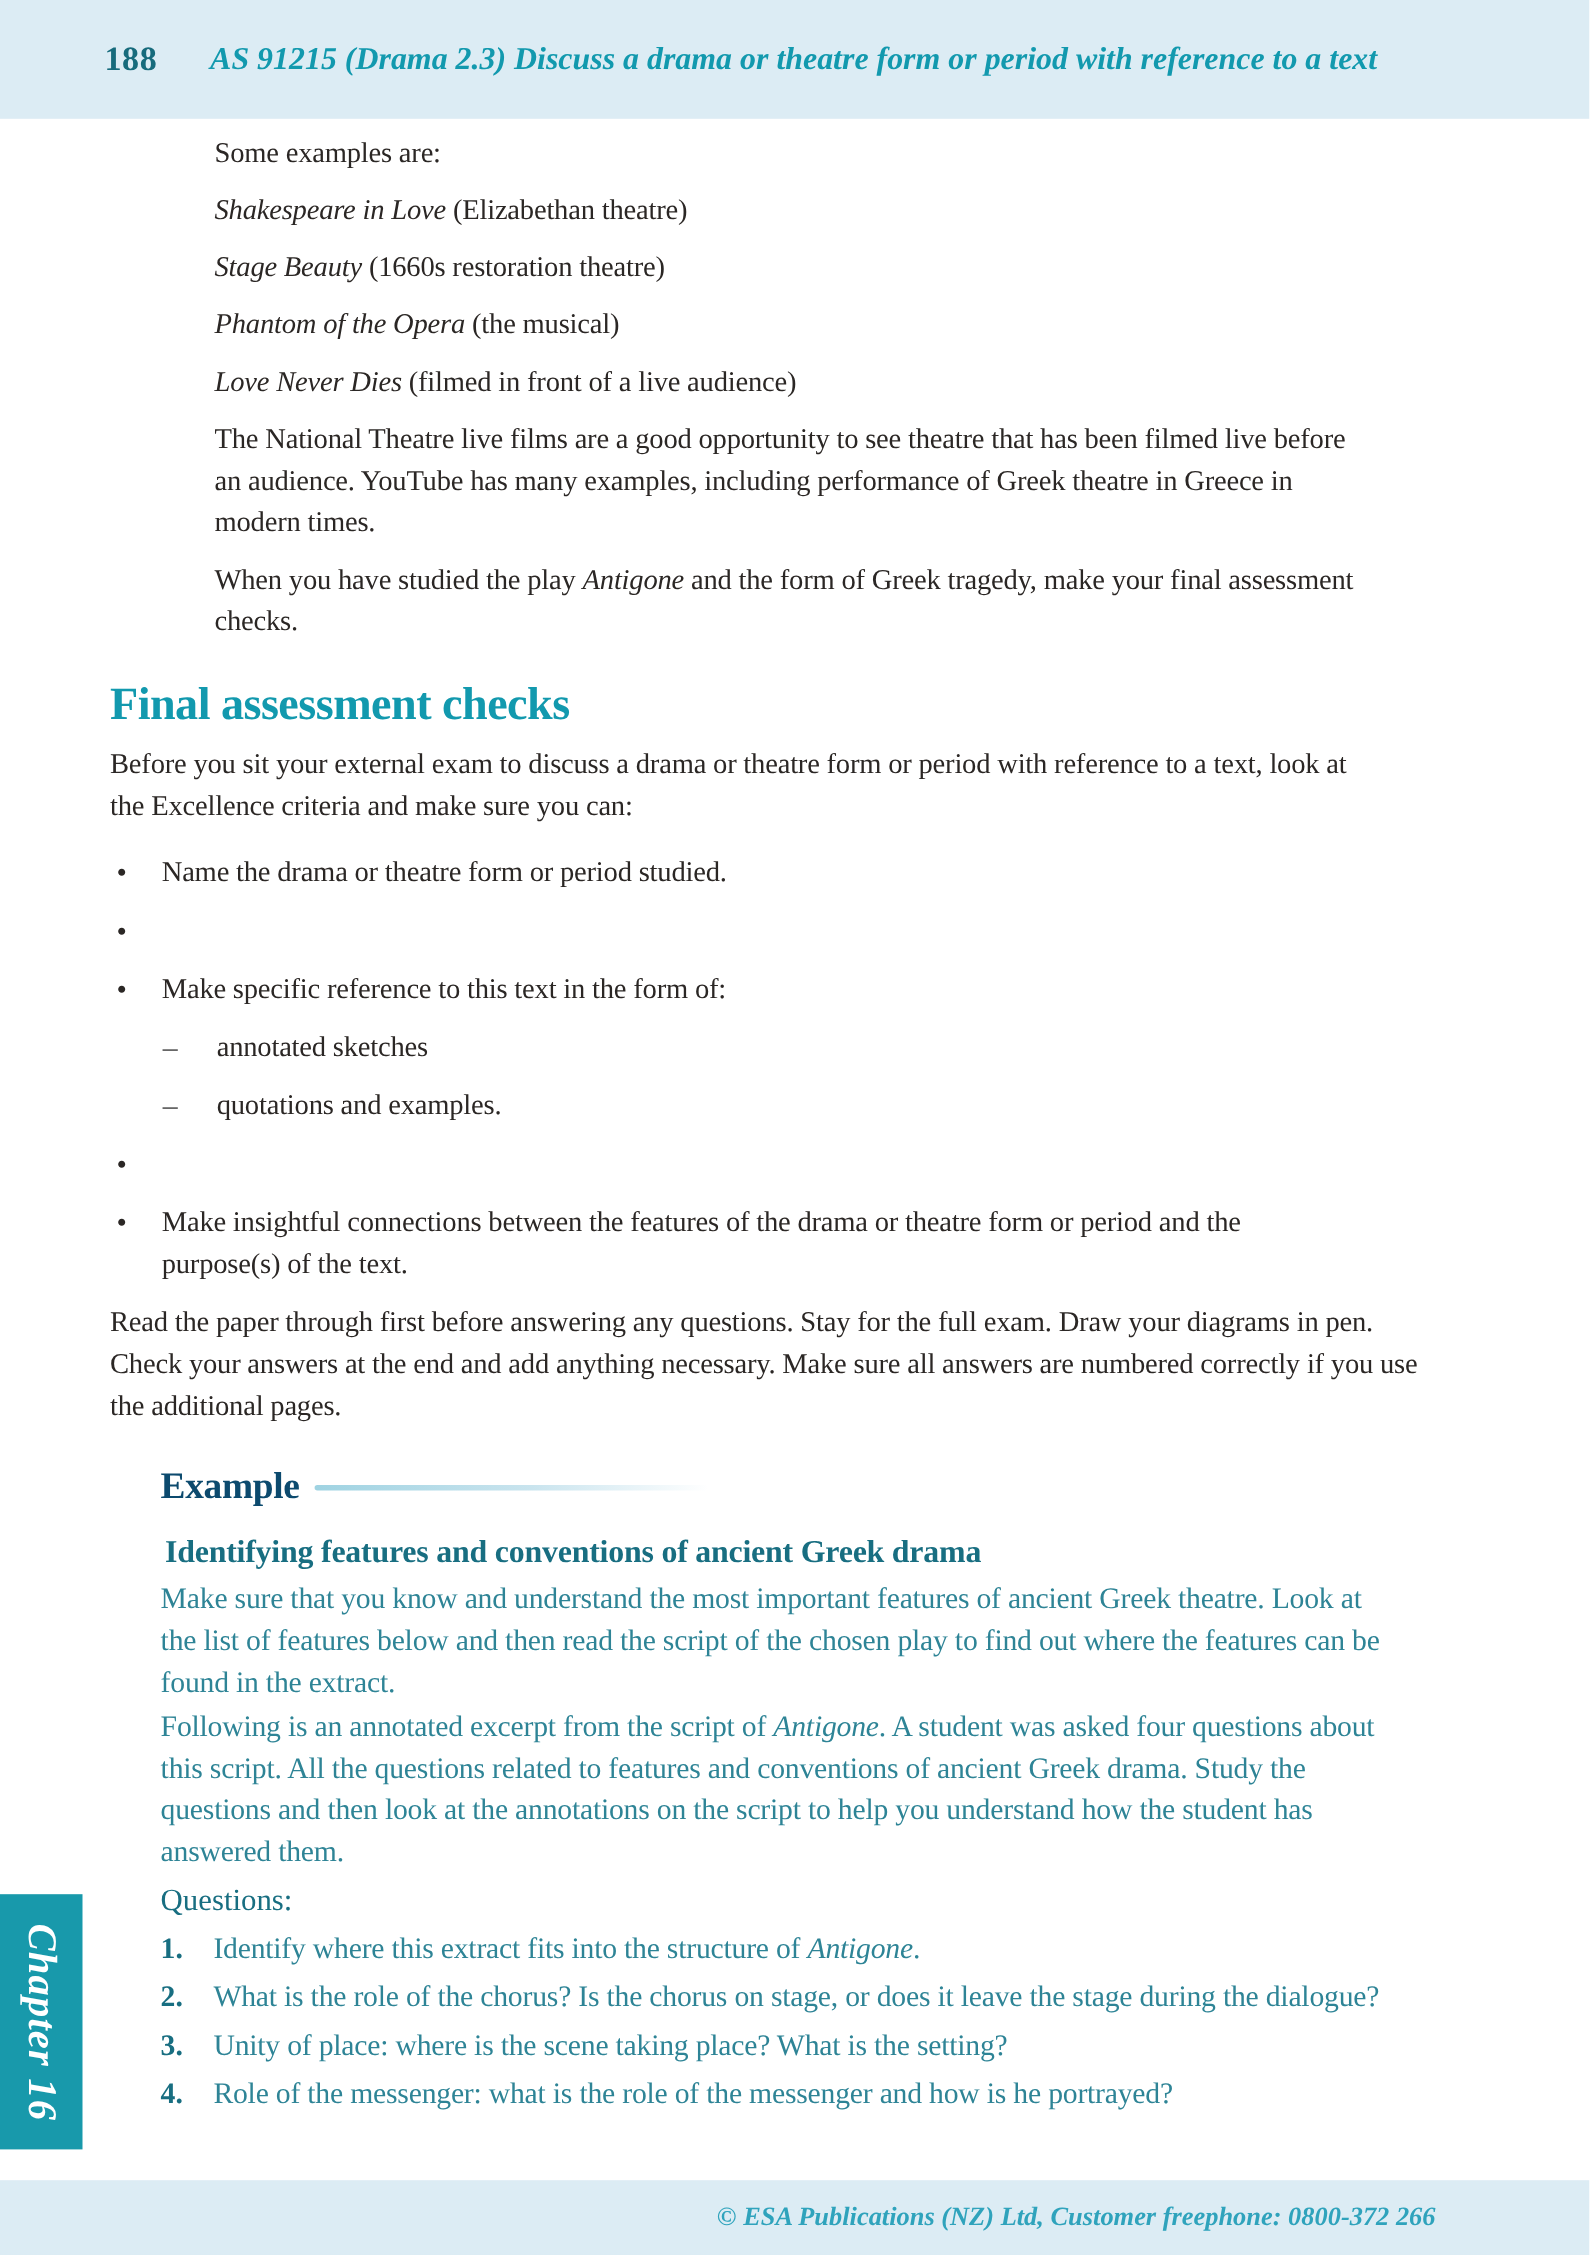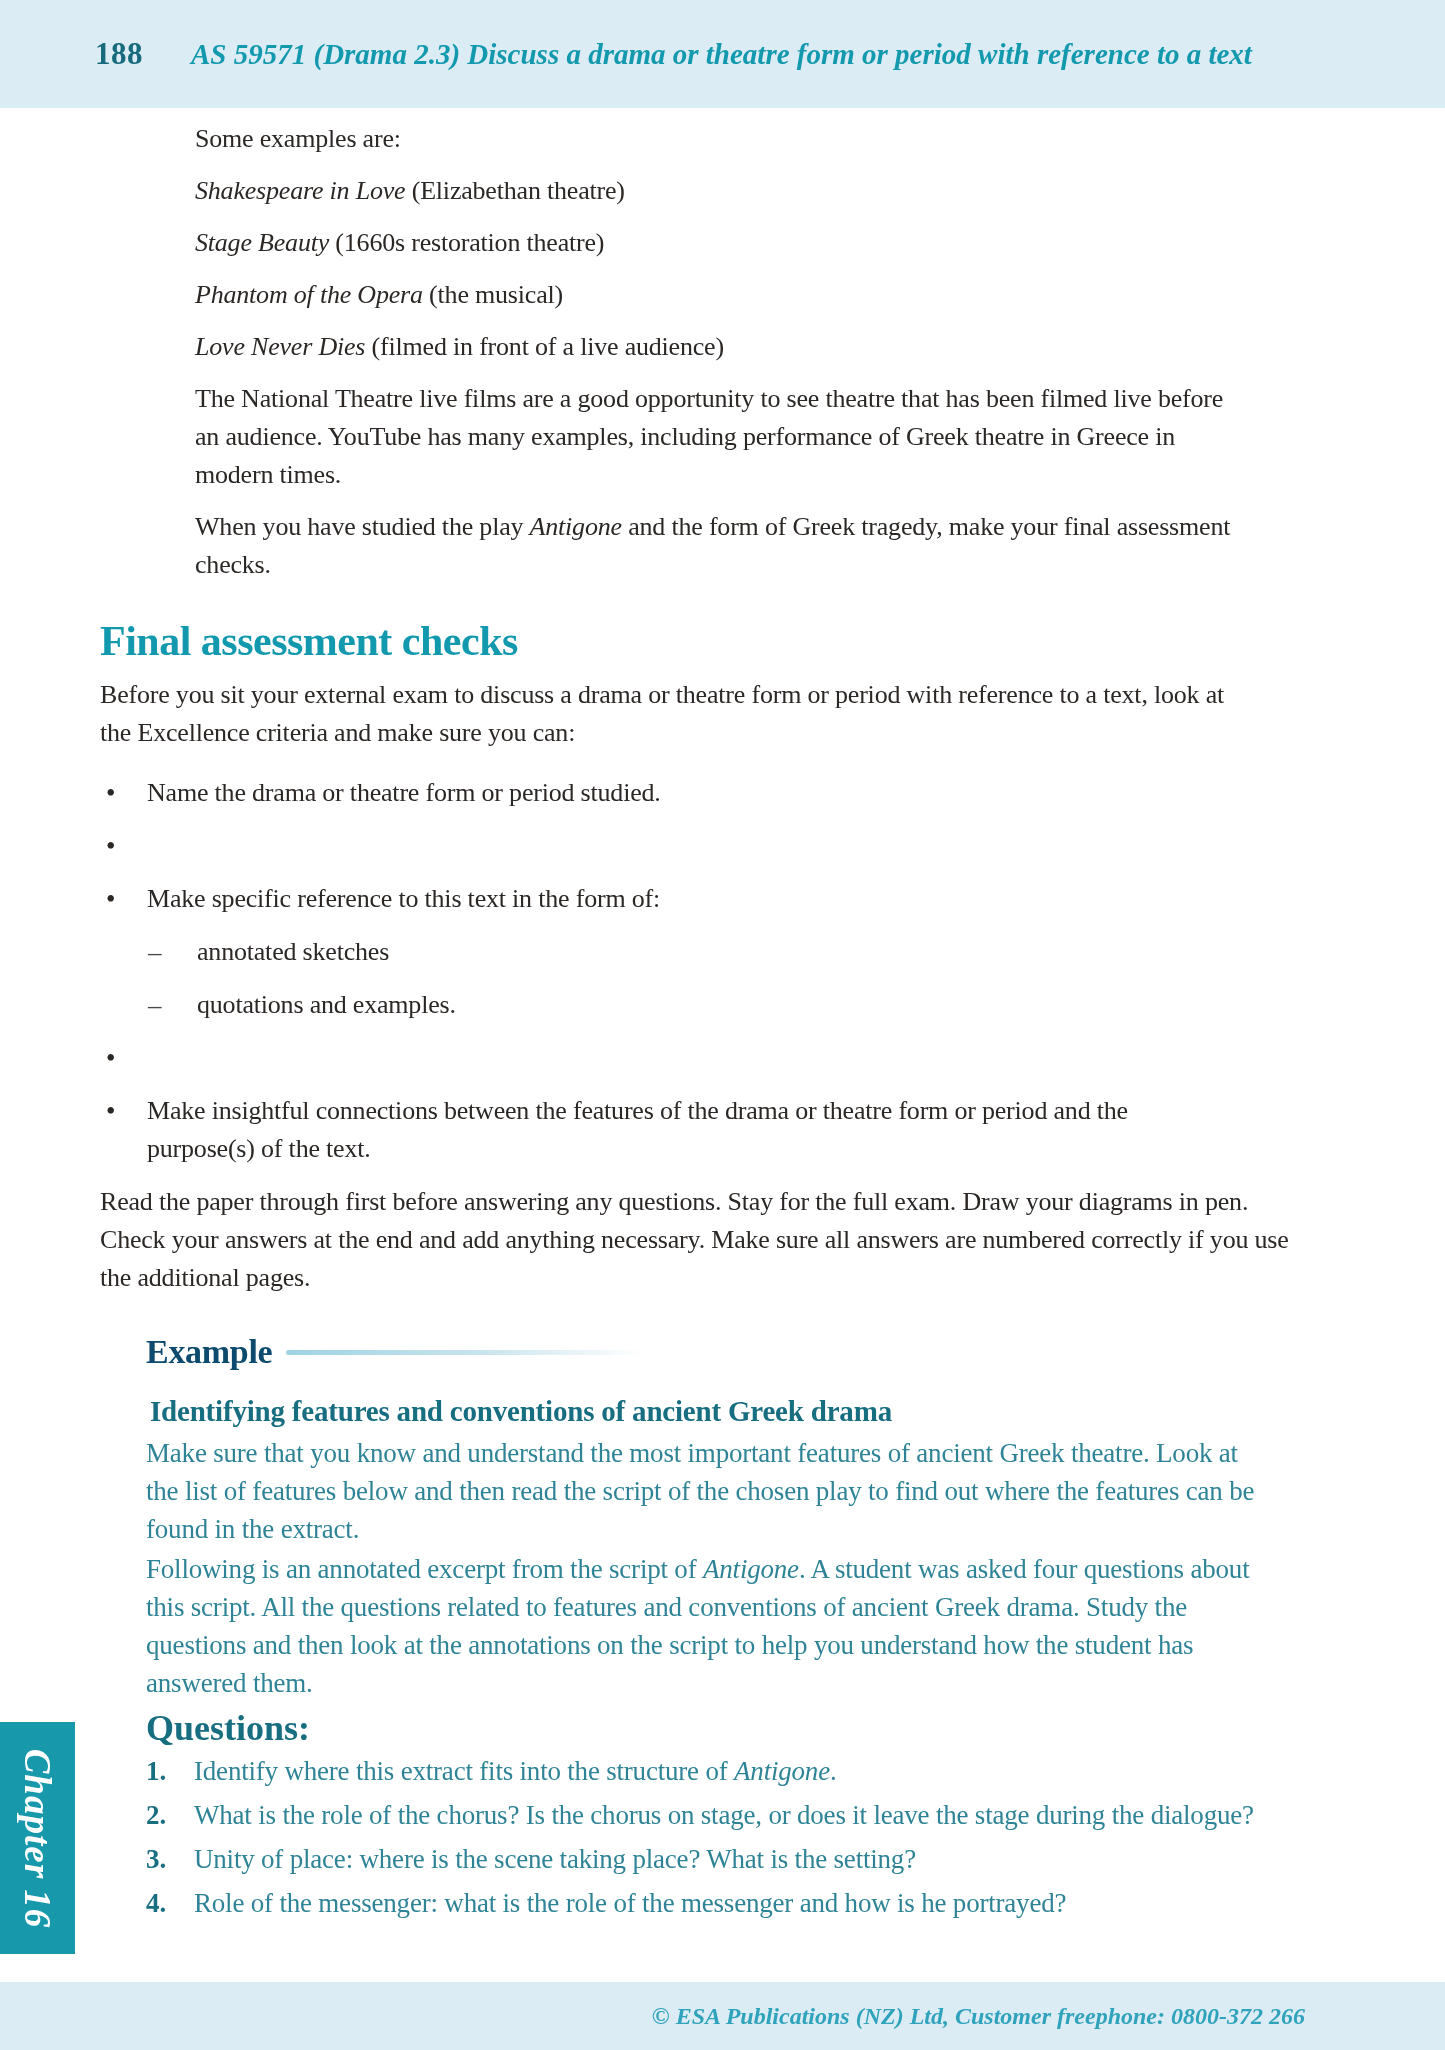--- a/index.html
+++ b/index.html
@@ -46,21 +46,21 @@
     display:inline-block;height:5px;width:358px;margin-left:14px;border-radius:3px;
     background:linear-gradient(to right,#9fd3e2 0%,#c9e4ee 55%,rgba(255,255,255,0) 100%);
   }
   h3{
     margin:24px 0 6px 4px;font-size:29px;color:var(--h3,#186e81);font-weight:bold;letter-spacing:-0.2px;
   }
   .teal{
     font-size:27px;line-height:38px;color:var(--tbody,#2e8496);max-width:1120px;letter-spacing:-0.2px;margin-top:2px;
   }
   .qlabel{
-    margin-top:6px;font-size:36px;line-height:40px;font-weight:bold;color:var(--h3,#186e81);
+    margin-top:6px;font-size:28px;line-height:40px;font-weight:normal;color:var(--h3,#186e81);
   }
   ol.questions{list-style:none;margin:4px 0 0 0;padding:0;}
   ol.questions>li{display:flex;margin:0 0 6px 0;max-width:1130px;}
   .qnum{width:48px;flex:0 0 48px;font-weight:bold;color:var(--h3,#186e81);font-size:27px;line-height:38px;}
   .qtext{font-size:27px;line-height:38px;color:var(--tbody,#2e8496);letter-spacing:-0.2px;}
   .chapter-tab{
     position:absolute;left:0;top:1722px;width:75px;height:232px;background:var(--tab,#1899ab);
     display:flex;align-items:center;justify-content:center;
   }
   .chapter-tab .vert{
@@ -75,21 +75,21 @@
     font-size:24px;font-style:italic;font-weight:bold;color:var(--foot,#2fa3bc);
   }
 </style>
 </head>
 <body style="--band: #dcecf4; --teal: #1299ae; --dteal: #176b7c; --h3: #186e81; --tbody: #2e8496; --text: #2b2725; --tab: #1899ab; --foot: #2fa3bc;">
 
 <div class="page">
 
   <header class="band">
     <span class="pagenum">188</span>
-    <span class="htitle">AS 59571 (Drama 2.3) Discuss a drama or theatre form or period with reference to a text</span>
+    <span class="htitle">AS 91215 (Drama 2.3) Discuss a drama or theatre form or period with reference to a text</span>
   </header>
 
   <main class="content">
 
     <section class="intro indent">
       <p class="body">Some examples are:</p>
       <p class="body ex-line"><i>Shakespeare in Love</i><span> (Elizabethan theatre)</span></p>
       <p class="body ex-line"><i>Stage Beauty</i><span> (1660s restoration theatre)</span></p>
       <p class="body ex-line"><i>Phantom of the Opera</i><span> (the musical)</span></p>
       <p class="body ex-line"><i>Love Never Dies</i><span> (filmed in front of a live audience)</span></p>

